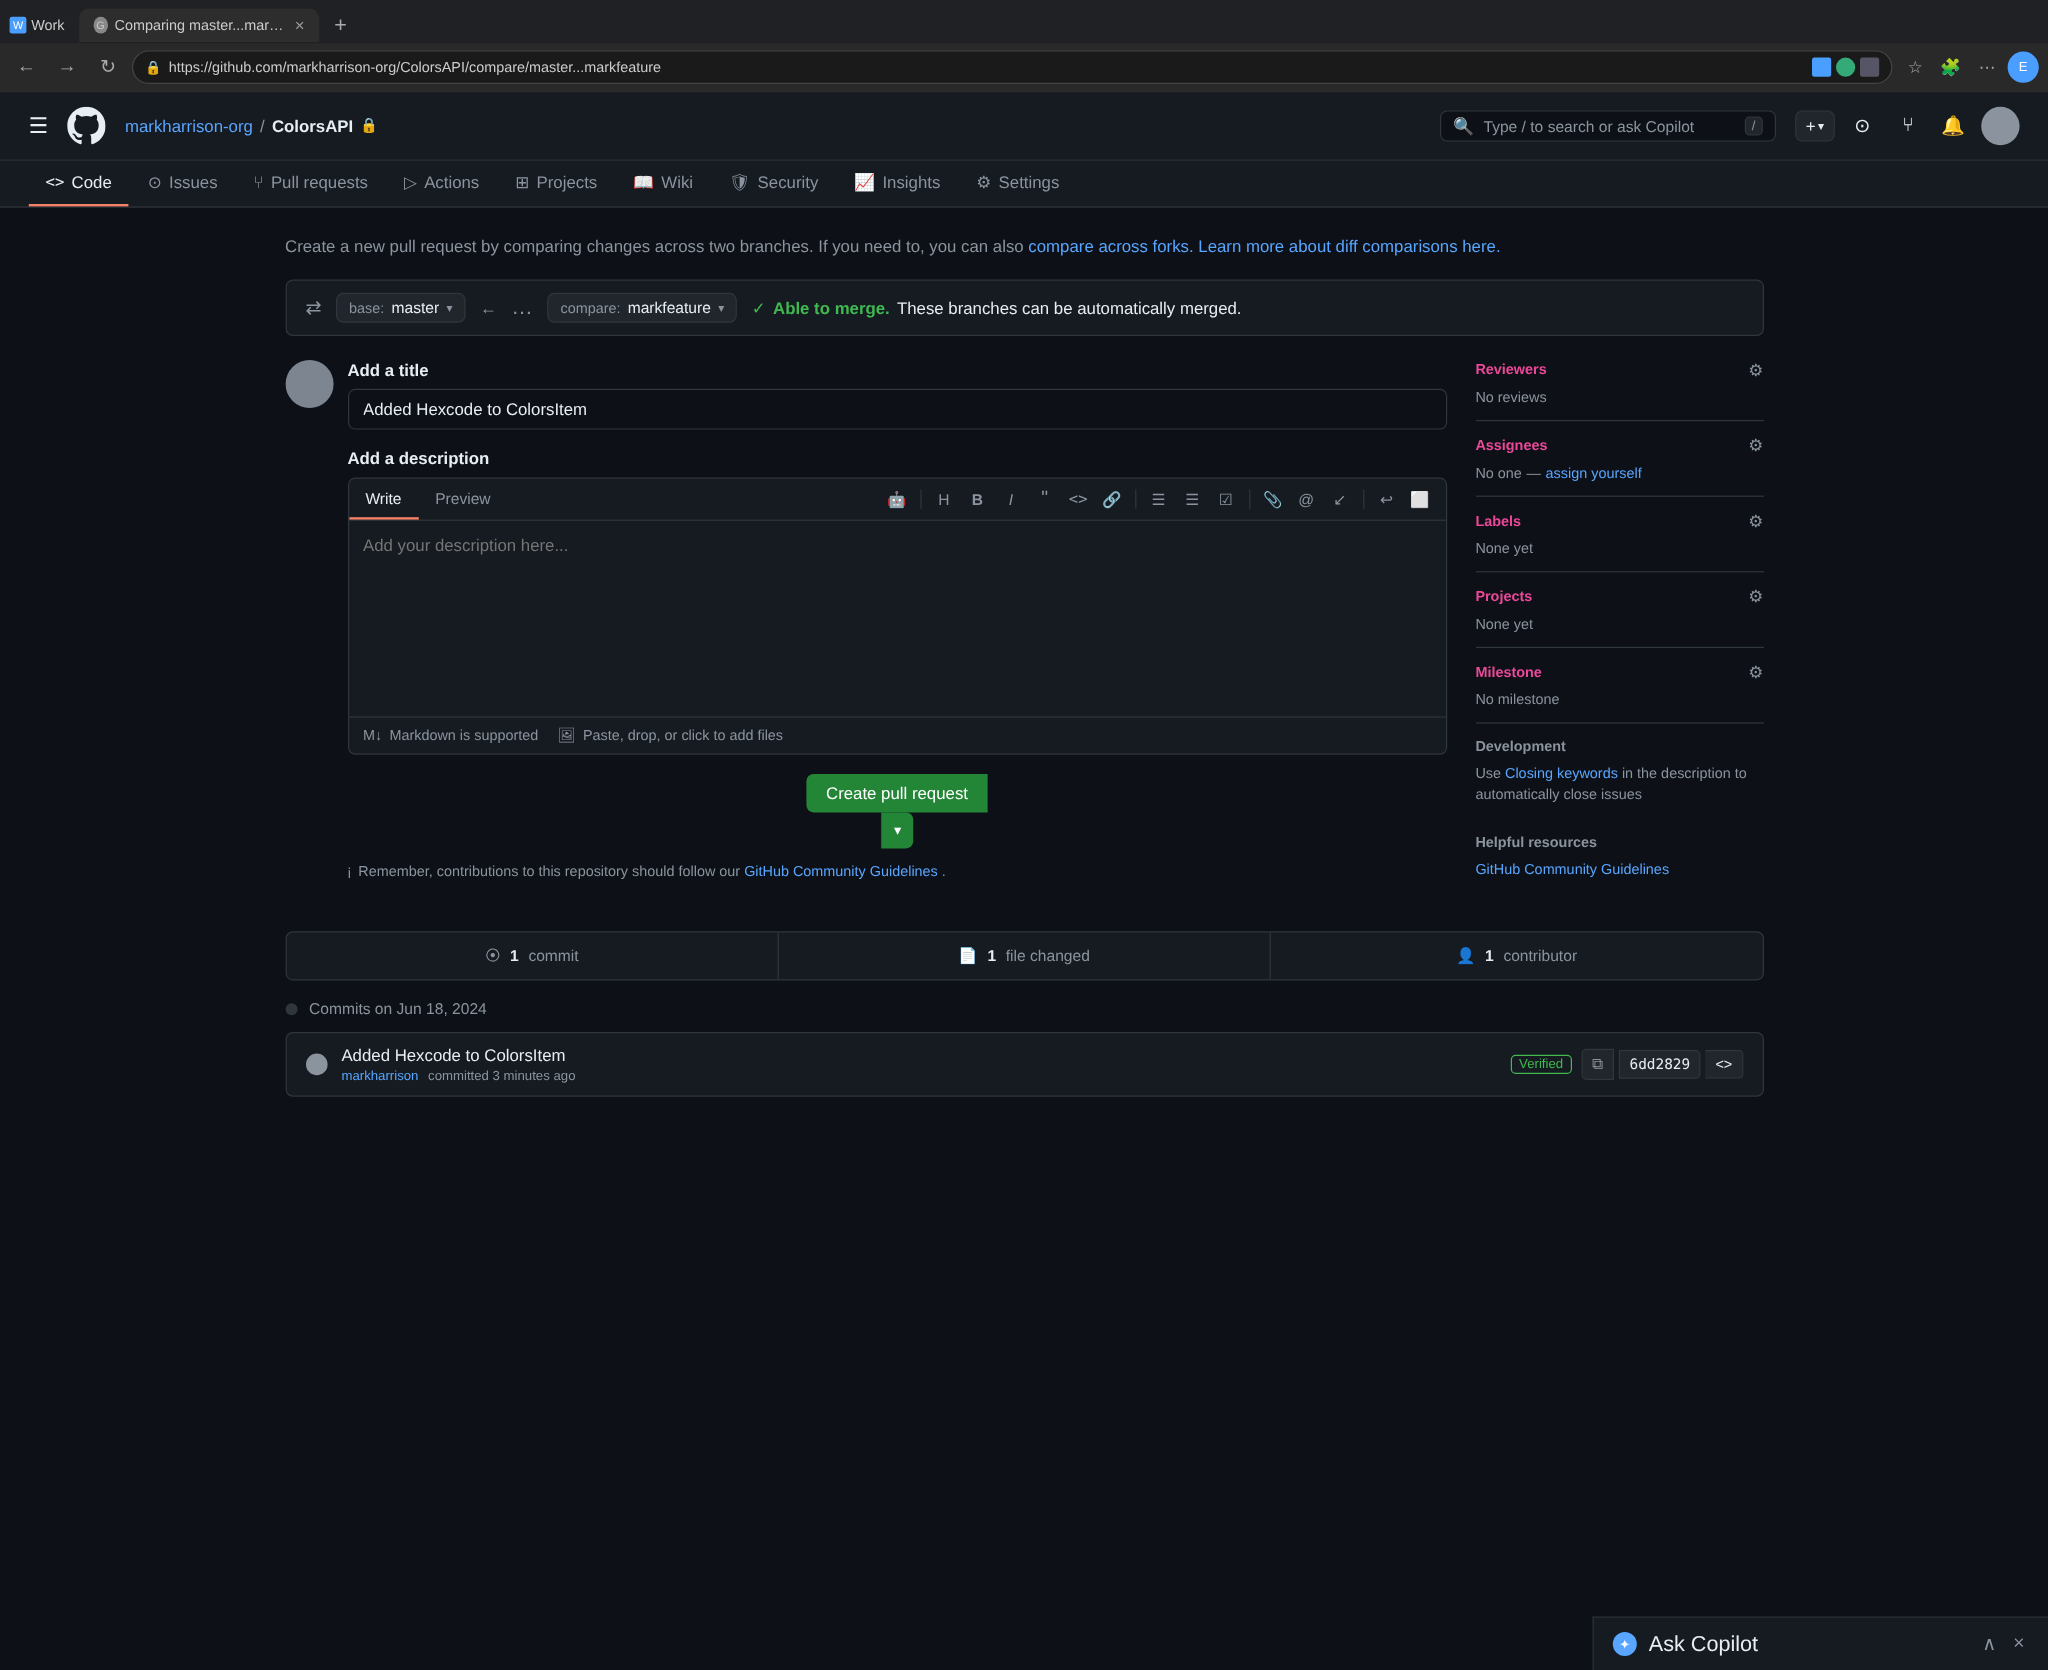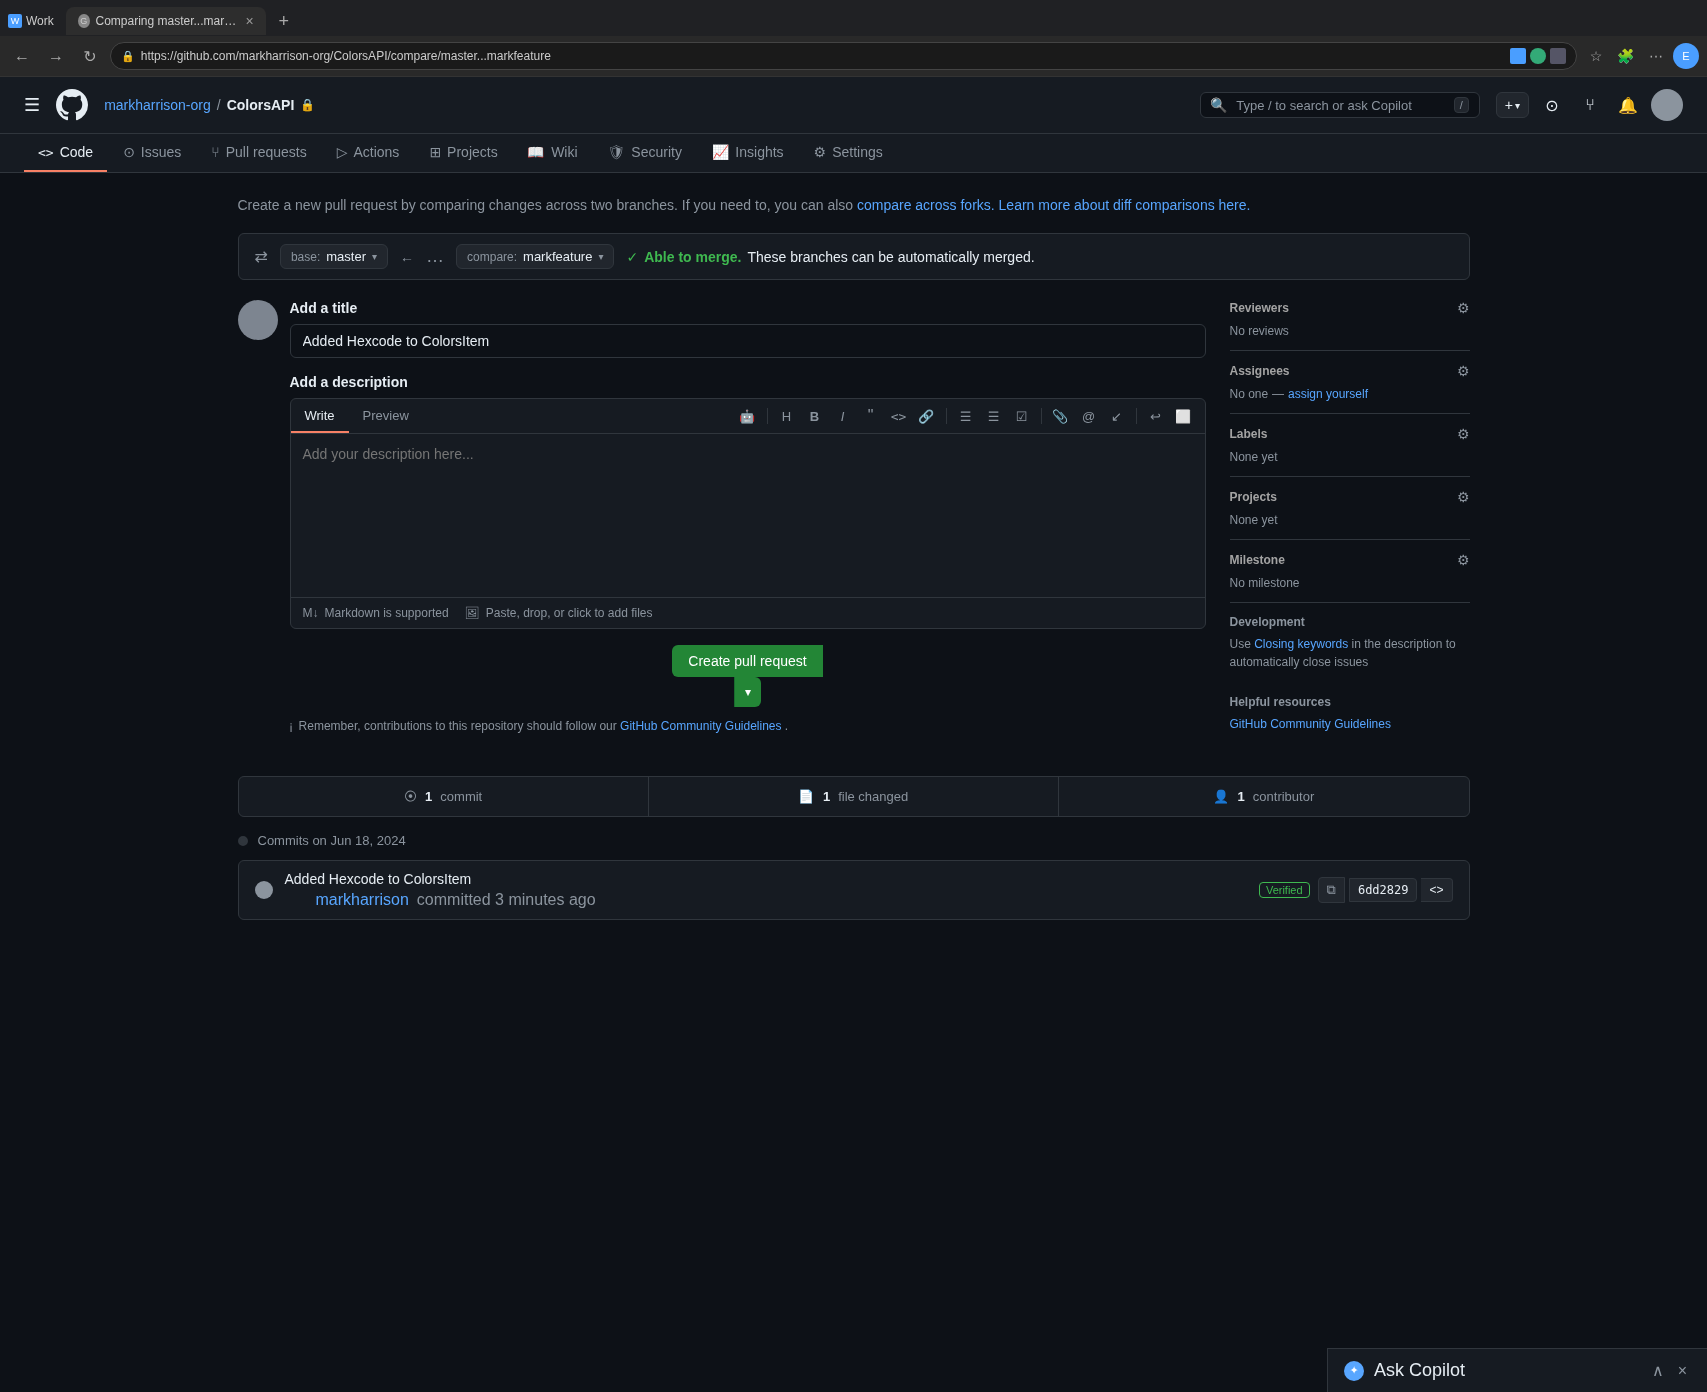--- a/index.html
+++ b/index.html
@@ -131,21 +131,20 @@
     .gh-logo {
       width: 32px;
       height: 32px;
       display: flex;
       align-items: center;
       justify-content: center;
     }
     .gh-logo svg { width: 32px; height: 32px; fill: #e6edf3; }
     .gh-breadcrumb {
       display: flex;
-      align-items: center;
       gap: 6px;
       color: #e6edf3;
       font-size: 14px;
     }
     .gh-breadcrumb a { color: #58a6ff; text-decoration: none; }
     .gh-breadcrumb span { color: #8b949e; }
     .gh-lock { color: #8b949e; font-size: 12px; }
     .gh-search {
       margin-left: auto;
       display: flex;
@@ -493,21 +492,21 @@
     .sidebar-section:first-child { padding-top: 0; }
     .sidebar-section-header {
       display: flex;
       align-items: center;
       justify-content: space-between;
       margin-bottom: 6px;
     }
     .sidebar-section-title {
       font-size: 12px;
       font-weight: 600;
-      color: #a3a3a3;
+      color: #ec4899;
     }
     .sidebar-gear {
       color: #8b949e;
       cursor: pointer;
       font-size: 14px;
     }
     .sidebar-value {
       color: #8b949e;
       font-size: 12px;
     }
@@ -607,23 +606,22 @@
     .commit-title {
       font-size: 14px;
       color: #e6edf3;
       font-weight: 500;
       margin-bottom: 4px;
     }
     .commit-meta {
       display: flex;
       align-items: center;
       gap: 8px;
-      font-size: 16px;
-      color: #8b949e;
-      margin-left: 31px;
+      font-size: 11px;
+      color: #8b949e;
     }
     .commit-avatar {
       width: 18px;
       height: 18px;
       border-radius: 50%;
       background: #8b949e;
     }
     .commit-author { color: #58a6ff; }
     .commit-badge-verified {
       background: transparent;

